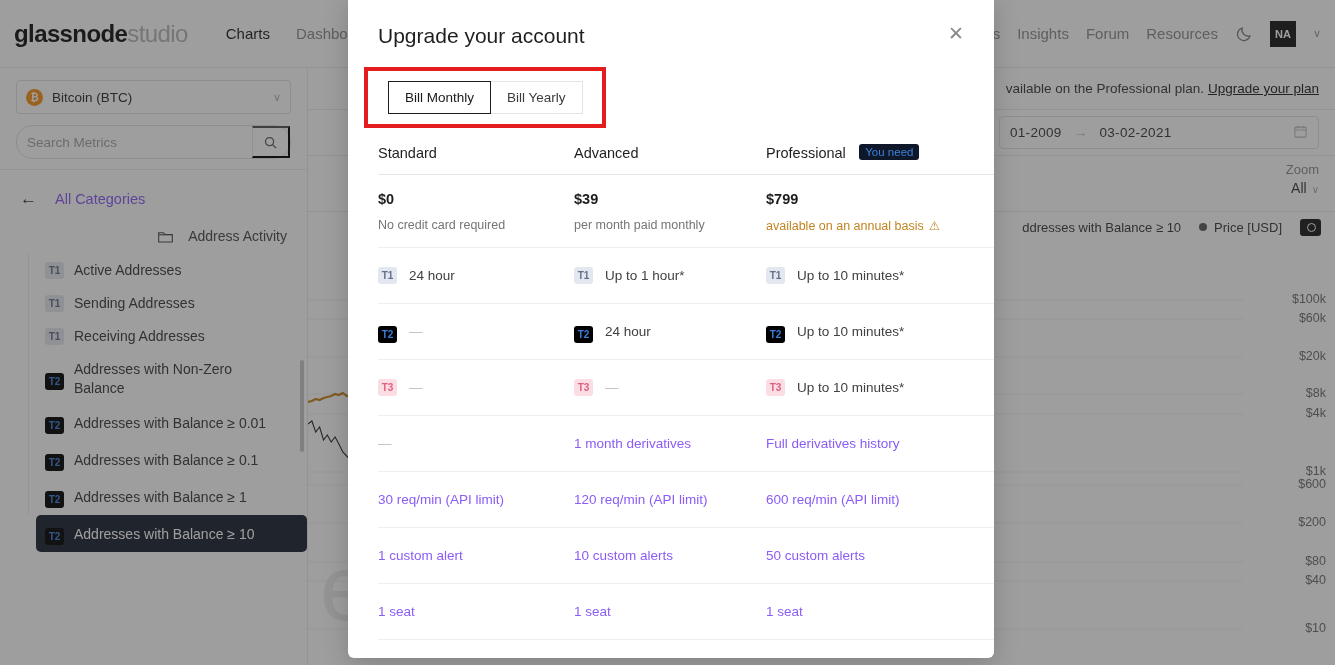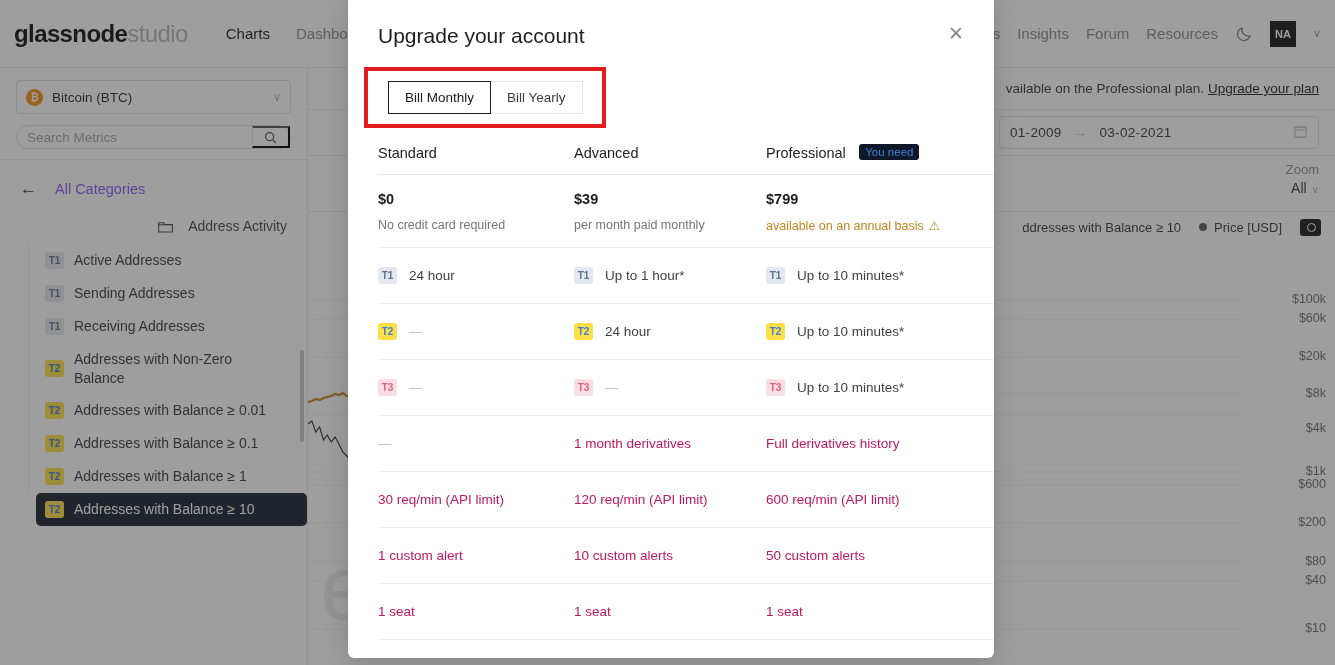--- a/index.html
+++ b/index.html
@@ -47,21 +47,21 @@
     display: flex; align-items: center; padding: 0 9px; gap: 9px;
   }
   .btc-dot {
     width: 17px; height: 17px; border-radius: 50%;
     background: #f7931a; color: #fff; font-size: 10px; font-weight: 700;
     display: flex; align-items: center; justify-content: center;
   }
   .asset-name { font-size: 13.5px; color: #2b2b2b; }
   .asset-caret { margin-left: auto; font-size: 11px; color: #b0b0b0; }
   .search-wrap {
-    margin-top: 11px; height: 24px; border: 1px solid #e0e0e0; border-radius: 16px;
+    margin-top: 11px; height: 34px; border: 1px solid #e0e0e0; border-radius: 16px;
     display: flex; align-items: center;
   }
   .search-input {
     flex: 1; border: 0; outline: none; font-size: 13.5px;
     color: #6f6f6f; padding: 0 10px; background: transparent;
     font-family: "Liberation Sans", sans-serif;
   }
   .search-input::placeholder { color: #a5a5a5; }
   .search-btn {
     width: 38px; height: 100%; border-left: 1px solid #e8e8e8;
@@ -89,21 +89,21 @@
     margin-left: 8px; padding-left: 8px;
   }
   .sb-item.selected .txt { color: #ffffff; }
 
   .tier {
     font-size: 10px; font-weight: 600; width: 19px; height: 17px;
     border-radius: 3px; display: flex; align-items: center;
     justify-content: center; flex: 0 0 auto;
   }
   .t1 { background: #e3e7ef; color: #65718c; }
-  .t2 { background: #fde047; color: #3d7ddb; }
+  .t2 { background: #000000; color: #3d7ddb; margin-top: 6px; }
   .t3 { background: #fbdde4; color: #df5f81; }
 
   .sb-scrollbar {
     position: absolute; right: 3px; top: 190px; width: 4px; height: 92px;
     background: #c8c8c8; border-radius: 2px;
   }
 
   
   .main { position: absolute; top: 68px; left: 308px; width: 1027px; height: 597px; background: #fff; }
   .upsell-bar {
@@ -210,21 +210,21 @@
   .price { font-size: 14.5px; color: #1c1c1c; font-weight: 600; }
   .pricesub { font-size: 12.5px; color: #757575; margin-top: 11px; }
   .pricesub.warn { color: #c1841f; }
   .warn-tri { margin-left: 5px; }
 
   .prow.featrow { height: 56px; }
   .featcell { display: flex; align-items: center; gap: 12px; width: 196px; flex: 0 0 auto; }
   .featcell.c2 { width: 192px; }
   .feattxt { font-size: 13.5px; color: #3f3f3f; }
   .feattxt.dash { color: #bdbdbd; }
-  .plaincell { font-size: 13.5px; color: #be185d; width: 196px; flex: 0 0 auto; }
+  .plaincell { font-size: 13.5px; color: #8b5cf6; width: 196px; flex: 0 0 auto; }
   .plaincell.c2 { width: 192px; }
   .plaincell.dash { color: #bdbdbd; }
 </style>
 </head>
 <body>
 
 <div id="app">
 
   <div class="page-bg">
 
@@ -380,21 +380,21 @@
             <line x1="0" x2="935" y1="387" y2="387" stroke="#f0f0f0" stroke-width="1"></line>
             <line x1="196" x2="196" y1="0" y2="400" stroke="#d8d8d8" stroke-width="1" stroke-dasharray="4 4"></line>
             <path d="M0.0 160.0 L3.9 159.0 L7.7 157.0 L11.6 158.0 L15.5 156.0 L19.3 155.0 L23.2 154.0 L27.1 152.0 L30.9 153.0 L34.8 151.0 L38.7 154.0 L42.5 153.0 L46.4 150.0 L50.3 149.0 L54.2 147.0 L58.0 144.0 L61.9 142.0 L65.8 141.0 L69.6 139.0 L73.5 136.0 L77.4 134.0 L81.2 131.0 L85.1 129.0 L89.0 128.0 L92.8 126.0 L96.7 124.0 L100.6 121.0 L104.4 116.0 L108.3 122.0 L112.2 124.0 L116.0 123.0 L119.9 122.0 L123.8 121.0 L127.6 120.0 L131.5 119.0 L135.4 118.0 L139.2 117.0 L143.1 116.0 L147.0 115.0 L150.8 117.0 L154.7 116.0 L158.6 115.0 L162.5 114.0 L166.3 113.0 L170.2 112.0 L174.1 111.0 L177.9 113.0 L181.8 112.0 L185.7 111.0 L189.5 115.0 L193.4 117.0 L197.3 120.0 L201.1 128.0 L205.0 135.0" fill="none" stroke="#c8861c" stroke-width="2.2"></path>
             <path d="M0.0 182.0 L3.9 179.0 L7.7 190.0 L11.6 185.0 L15.5 198.0 L19.3 193.0 L23.2 200.0 L27.1 195.0 L30.9 202.0 L34.8 210.0 L38.7 214.0 L42.5 218.0 L46.4 222.0 L50.3 220.0 L54.2 216.0 L58.0 206.0 L61.9 200.0 L65.8 192.0 L69.6 185.0 L73.5 178.0 L77.4 172.0 L81.2 168.0 L85.1 160.0 L89.0 154.0 L92.8 148.0 L96.7 142.0 L100.6 135.0 L104.4 128.0 L108.3 148.0 L112.2 162.0 L116.0 170.0 L119.9 178.0 L123.8 185.0 L127.6 190.0 L131.5 193.0 L135.4 182.0 L139.2 172.0 L143.1 185.0 L147.0 200.0 L150.8 193.0 L154.7 178.0 L158.6 160.0 L162.5 150.0 L166.3 142.0 L170.2 132.0 L174.1 122.0 L177.9 112.0 L181.8 100.0 L185.7 88.0 L189.5 82.0 L193.4 78.0 L197.3 90.0 L201.1 102.0 L205.0 98.0" fill="none" stroke="#2b2b2b" stroke-width="1.1"></path>
           </svg>
         <div class="yaxis" id="yaxis">
             <div class="ytick" style="top: 50px;">$100k</div>
             <div class="ytick" style="top: 69px;">$60k</div>
             <div class="ytick" style="top: 107px;">$20k</div>
             <div class="ytick" style="top: 144px;">$8k</div>
-            <div class="ytick" style="top: 179px;">$4k</div>
+            <div class="ytick" style="top: 164px;">$4k</div>
             <div class="ytick" style="top: 222px;">$1k</div>
             <div class="ytick" style="top: 235px;">$600</div>
             <div class="ytick" style="top: 273px;">$200</div>
             <div class="ytick" style="top: 312px;">$80</div>
             <div class="ytick" style="top: 331px;">$40</div>
             <div class="ytick" style="top: 379px;">$10</div>
           </div>
       </div>
     </div>
   </div>

